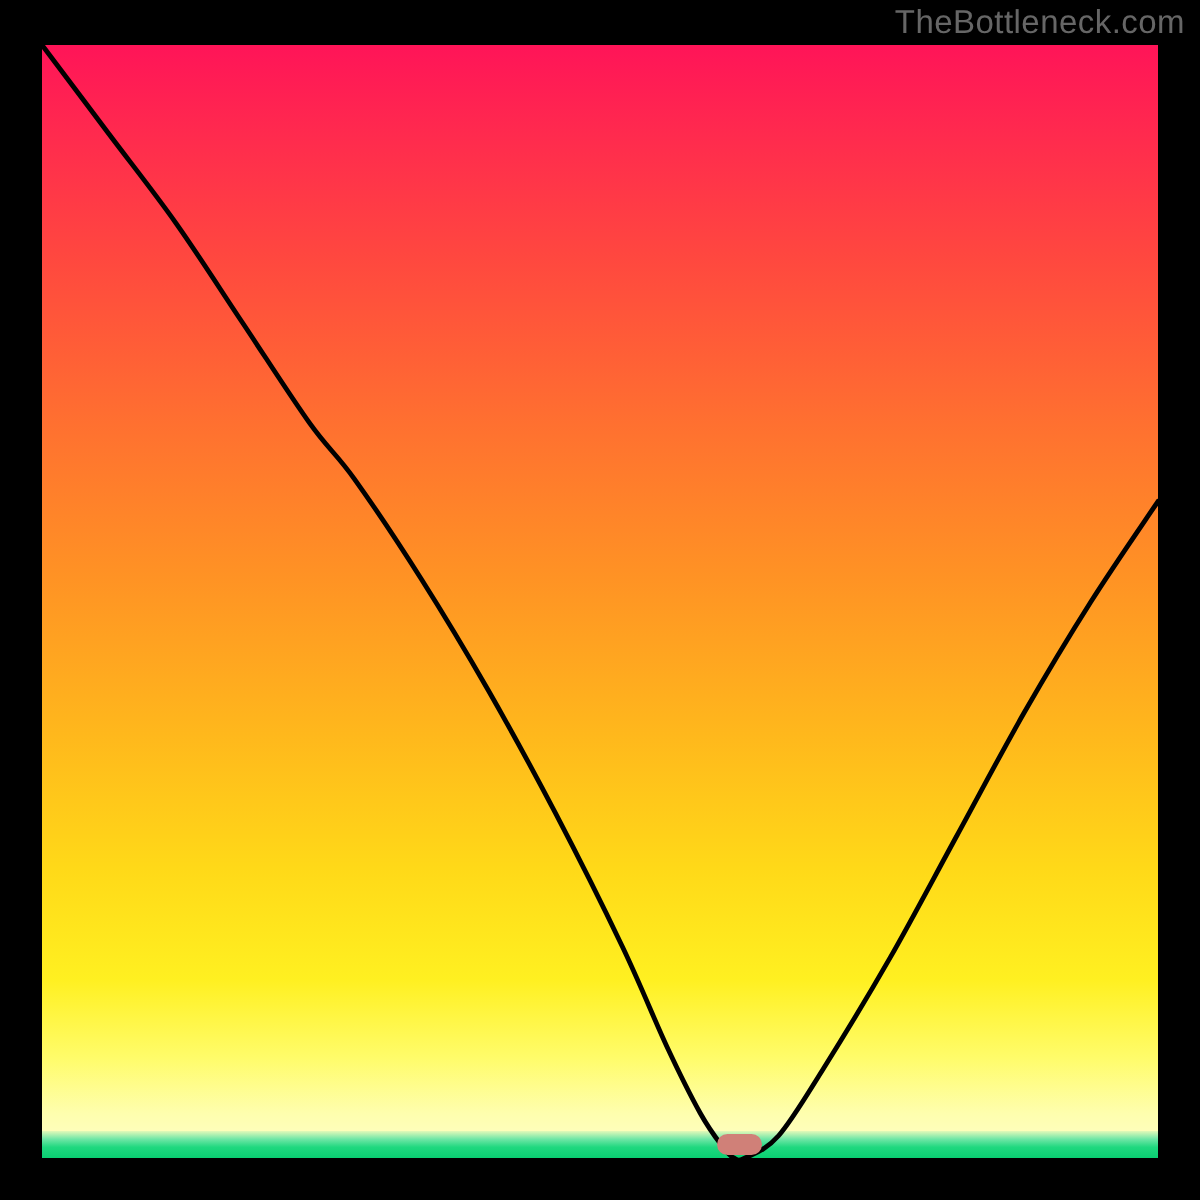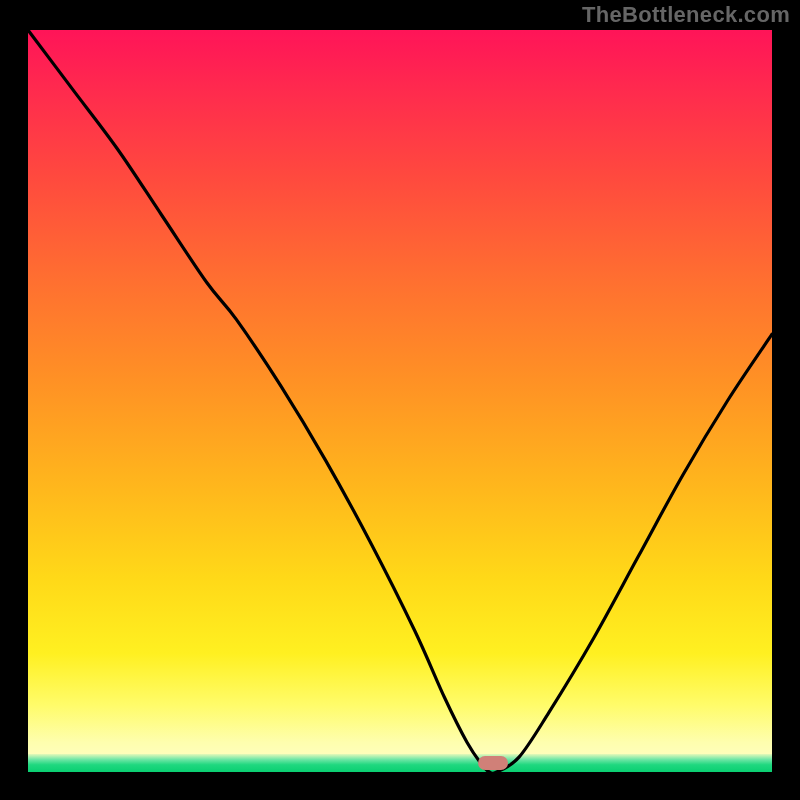--- a/index.html
+++ b/index.html
@@ -16,21 +16,21 @@
     width: 800px;
     height: 800px;
     background: #000;
   }
   .watermark {
     position: absolute;
     top: 2px;
     right: 10px;
     color: #666666;
     font-size: 22px;
-    font-weight: 700;
+    font-weight: 400;
     letter-spacing: 0.3px;
     z-index: 6;
   }
   
   .plot {
     position: absolute;
     left: 28px;
     top: 30px;
     width: 744px;   
     height: 742px;  

